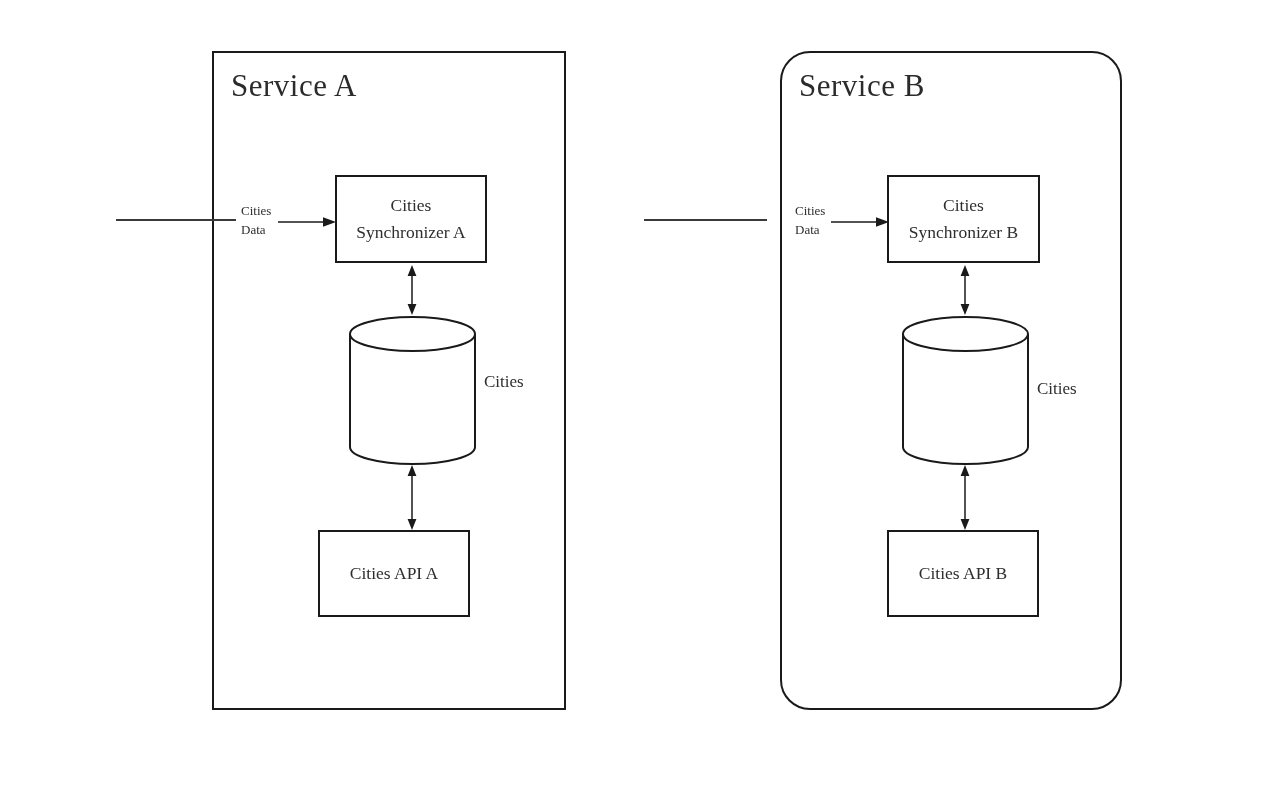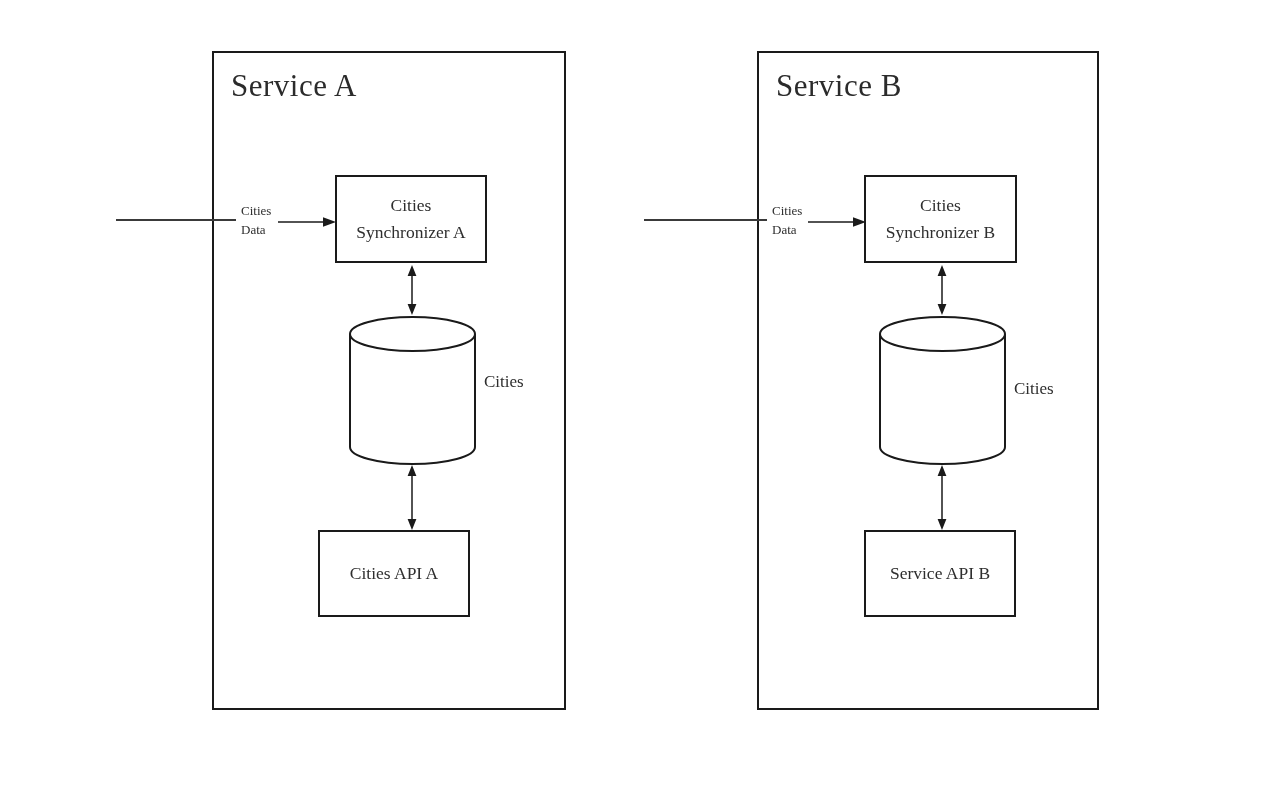--- a/index.html
+++ b/index.html
@@ -118,21 +118,21 @@
       </svg>
     </div>
 
     <div class="node-box" style="left:104px; top:477px; width:148px; height:83px;">
       <div>Cities API A</div>
     </div>
   </div>
 
   <div class="input-line" style="left:92px; width:120px;"></div>
 
-  <div class="panel" style="left:733px; width:338px;">
+  <div class="panel" style="left:756px; width:338px;border-radius:30px;">
     <div class="panel-title" style="left:17px; top:15px;">Service B</div>
 
     <div class="input-label" style="left:13px; top:148px;">
       <div>Cities</div>
       <div>Data</div>
     </div>
 
     <div class="abs" style="left:49px; top:161px;">
       <svg width="58" height="16">
         <line x1="0" y1="8" x2="47" y2="8" stroke="#1a1a1a" stroke-width="1.5"></line>
@@ -164,19 +164,19 @@
 
     <div class="abs" style="left:176px; top:412px;">
       <svg width="14" height="65">
         <line x1="7" y1="6" x2="7" y2="59" stroke="#1a1a1a" stroke-width="1.5"></line>
         <polygon points="7,0 2.6,11 11.4,11" fill="#1a1a1a"></polygon>
         <polygon points="7,65 2.6,54 11.4,54" fill="#1a1a1a"></polygon>
       </svg>
     </div>
 
     <div class="node-box" style="left:105px; top:477px; width:148px; height:83px;">
-      <div>Service API B</div>
+      <div>Cities API B</div>
     </div>
   </div>
 
   <div class="input-line" style="left:620px; width:123px;"></div>
 
 </div>
 
 </body></html>

